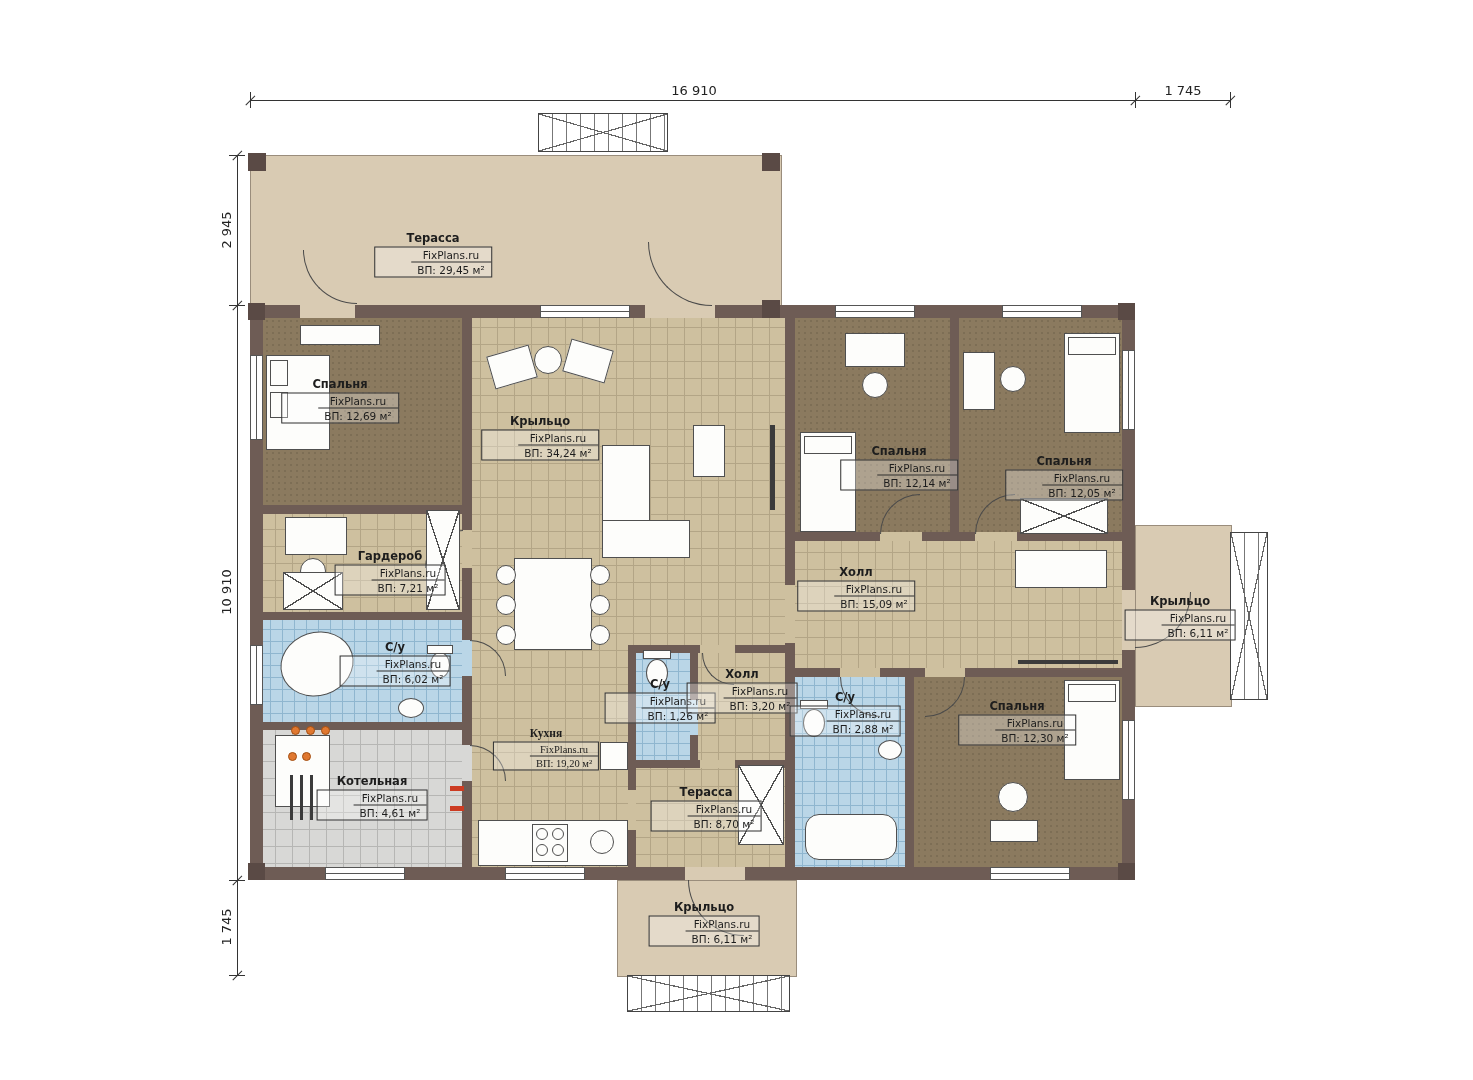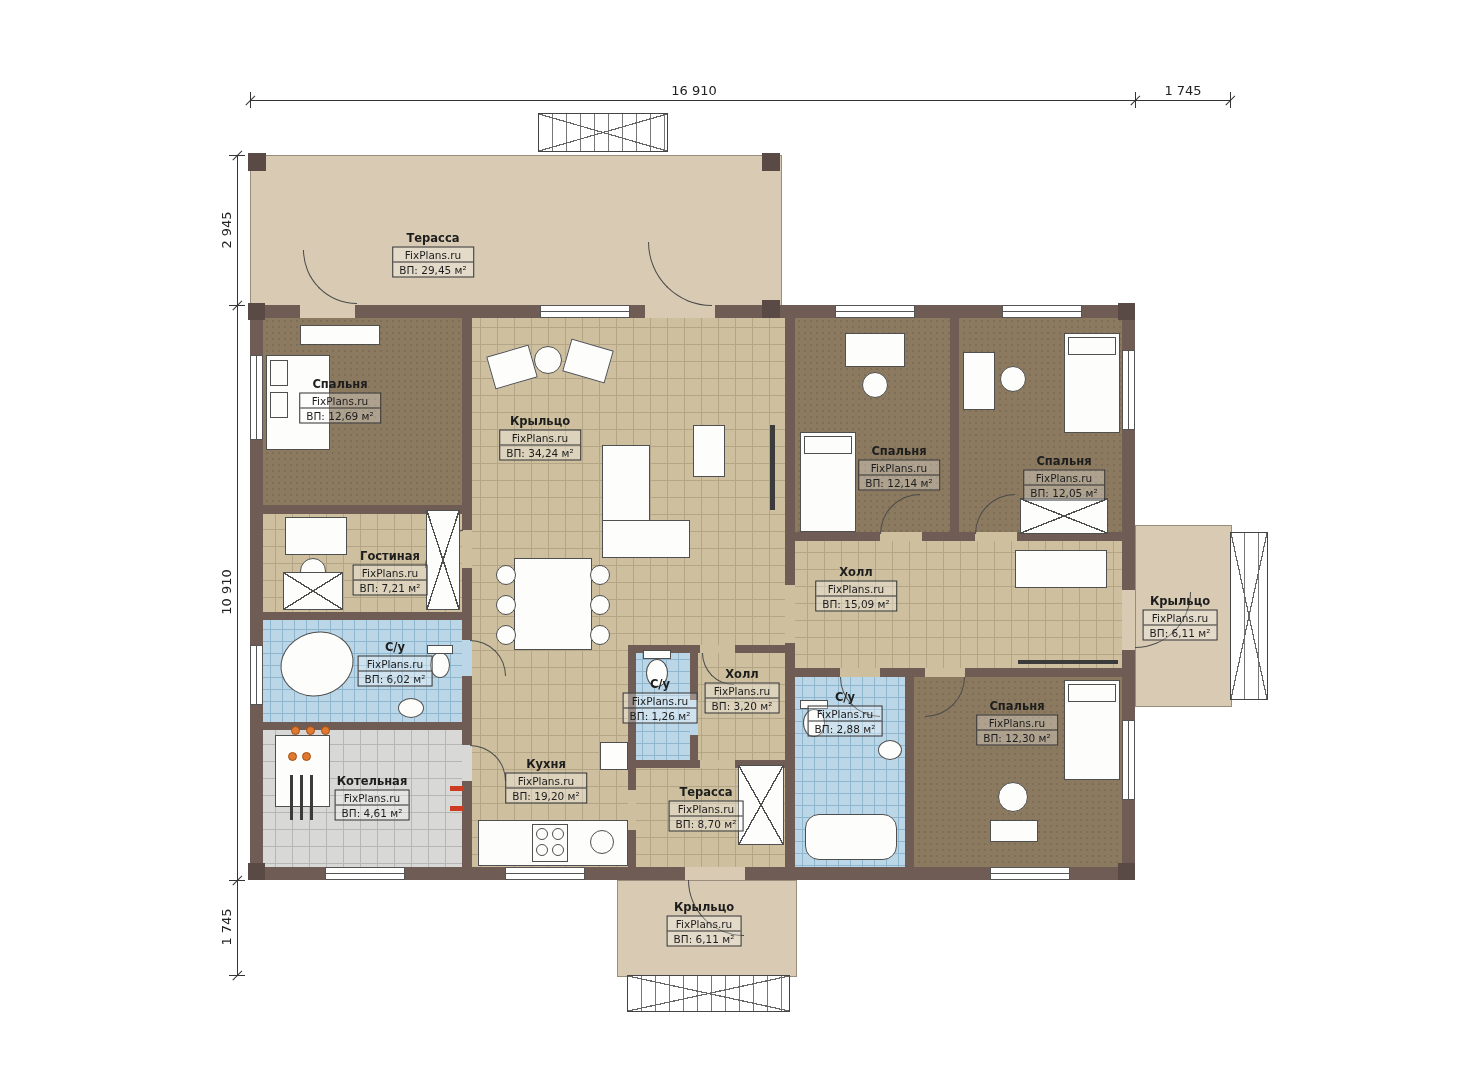--- a/index.html
+++ b/index.html
@@ -54,21 +54,21 @@
     background-image:repeating-linear-gradient(90deg, transparent 0 13px, #777 13px 14px); }
   .steps-v { position:absolute; background:#fff; border:1.5px solid #444; box-sizing:border-box;
     background-image:repeating-linear-gradient(0deg, transparent 0 13px, #777 13px 14px); }
   .xover { background-image:
       linear-gradient(to top right, transparent calc(50% - .6px), #666 calc(50% - .6px), #666 calc(50% + .6px), transparent calc(50% + .6px)),
       linear-gradient(to bottom right, transparent calc(50% - .6px), #666 calc(50% - .6px), #666 calc(50% + .6px), transparent calc(50% + .6px)),
       repeating-linear-gradient(90deg, transparent 0 13px, #777 13px 14px); }
   
   .lbl { position:absolute; transform:translate(-50%,-50%); text-align:center; color:#1d1d1d; z-index:30; }
   .lbl .nm { font-weight:bold; font-size:11.5px; line-height:15px; white-space:nowrap; }
-  .lbl .bx { display:inline-block; border:1px solid #2e2e2e; background:rgba(255,255,255,.30); margin-top:1px; }
+  .lbl .bx { display:inline-block; border:1px solid #2e2e2e; background:rgba(255,255,255,.30); margin-top:1px;padding-left:36px; }
   .lbl .site { font-size:10.5px; padding:1px 6px; border-bottom:1px solid #2e2e2e; white-space:nowrap; }
   .lbl .ar   { font-size:10.5px; padding:1px 6px; white-space:nowrap; }
   
   .dim-line-h { position:absolute; height:1px; background:#333; }
   .dim-line-v { position:absolute; width:1px; background:#333; }
   .tick { position:absolute; width:13px; height:1.4px; background:#333; transform:rotate(-45deg); }
   .dim-txt { position:absolute; font-size:13px; color:#222; transform:translate(-50%,-100%); white-space:nowrap; }
   .dim-txt-v { position:absolute; font-size:13px; color:#222; transform:translate(-50%,-50%) rotate(-90deg); white-space:nowrap; }
 </style>
 </head>
@@ -255,32 +255,32 @@
   </div>
   <div class="lbl" style="left:340px;top:400px;">
     <div class="nm">Спальня</div>
     <div class="bx"><div class="site">FixPlans.ru</div><div class="ar">ВП: 12,69 м²</div></div>
   </div>
   <div class="lbl" style="left:540px;top:437px;">
     <div class="nm">Крыльцо</div>
     <div class="bx"><div class="site">FixPlans.ru</div><div class="ar">ВП: 34,24 м²</div></div>
   </div>
   <div class="lbl" style="left:390px;top:572px;">
-    <div class="nm">Гостиная</div>
+    <div class="nm">Гардероб</div>
     <div class="bx"><div class="site">FixPlans.ru</div><div class="ar">ВП: 7,21 м²</div></div>
   </div>
   <div class="lbl" style="left:395px;top:663px;">
     <div class="nm">С/у</div>
     <div class="bx"><div class="site">FixPlans.ru</div><div class="ar">ВП: 6,02 м²</div></div>
   </div>
   <div class="lbl" style="left:372px;top:797px;">
     <div class="nm">Котельная</div>
     <div class="bx"><div class="site">FixPlans.ru</div><div class="ar">ВП: 4,61 м²</div></div>
   </div>
-  <div class="lbl" style="left:546px;top:780px;">
+  <div class="lbl" style="left:546px;top:748px;font-family:Liberation Serif, serif;">
     <div class="nm">Кухня</div>
     <div class="bx"><div class="site">FixPlans.ru</div><div class="ar">ВП: 19,20 м²</div></div>
   </div>
   <div class="lbl" style="left:660px;top:700px;">
     <div class="nm">С/у</div>
     <div class="bx"><div class="site">FixPlans.ru</div><div class="ar">ВП: 1,26 м²</div></div>
   </div>
   <div class="lbl" style="left:742px;top:690px;">
     <div class="nm">Холл</div>
     <div class="bx"><div class="site">FixPlans.ru</div><div class="ar">ВП: 3,20 м²</div></div>

